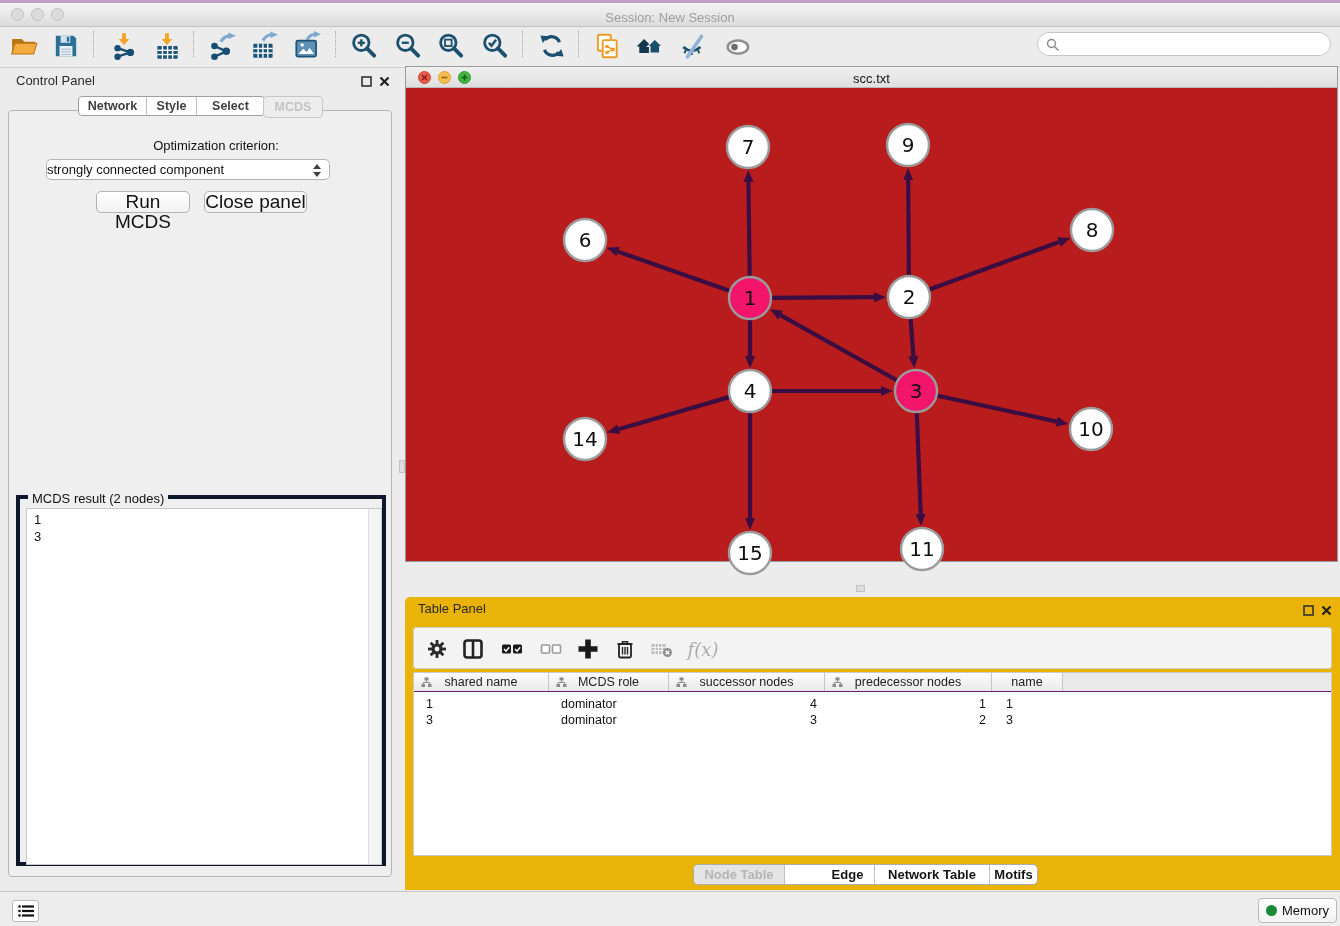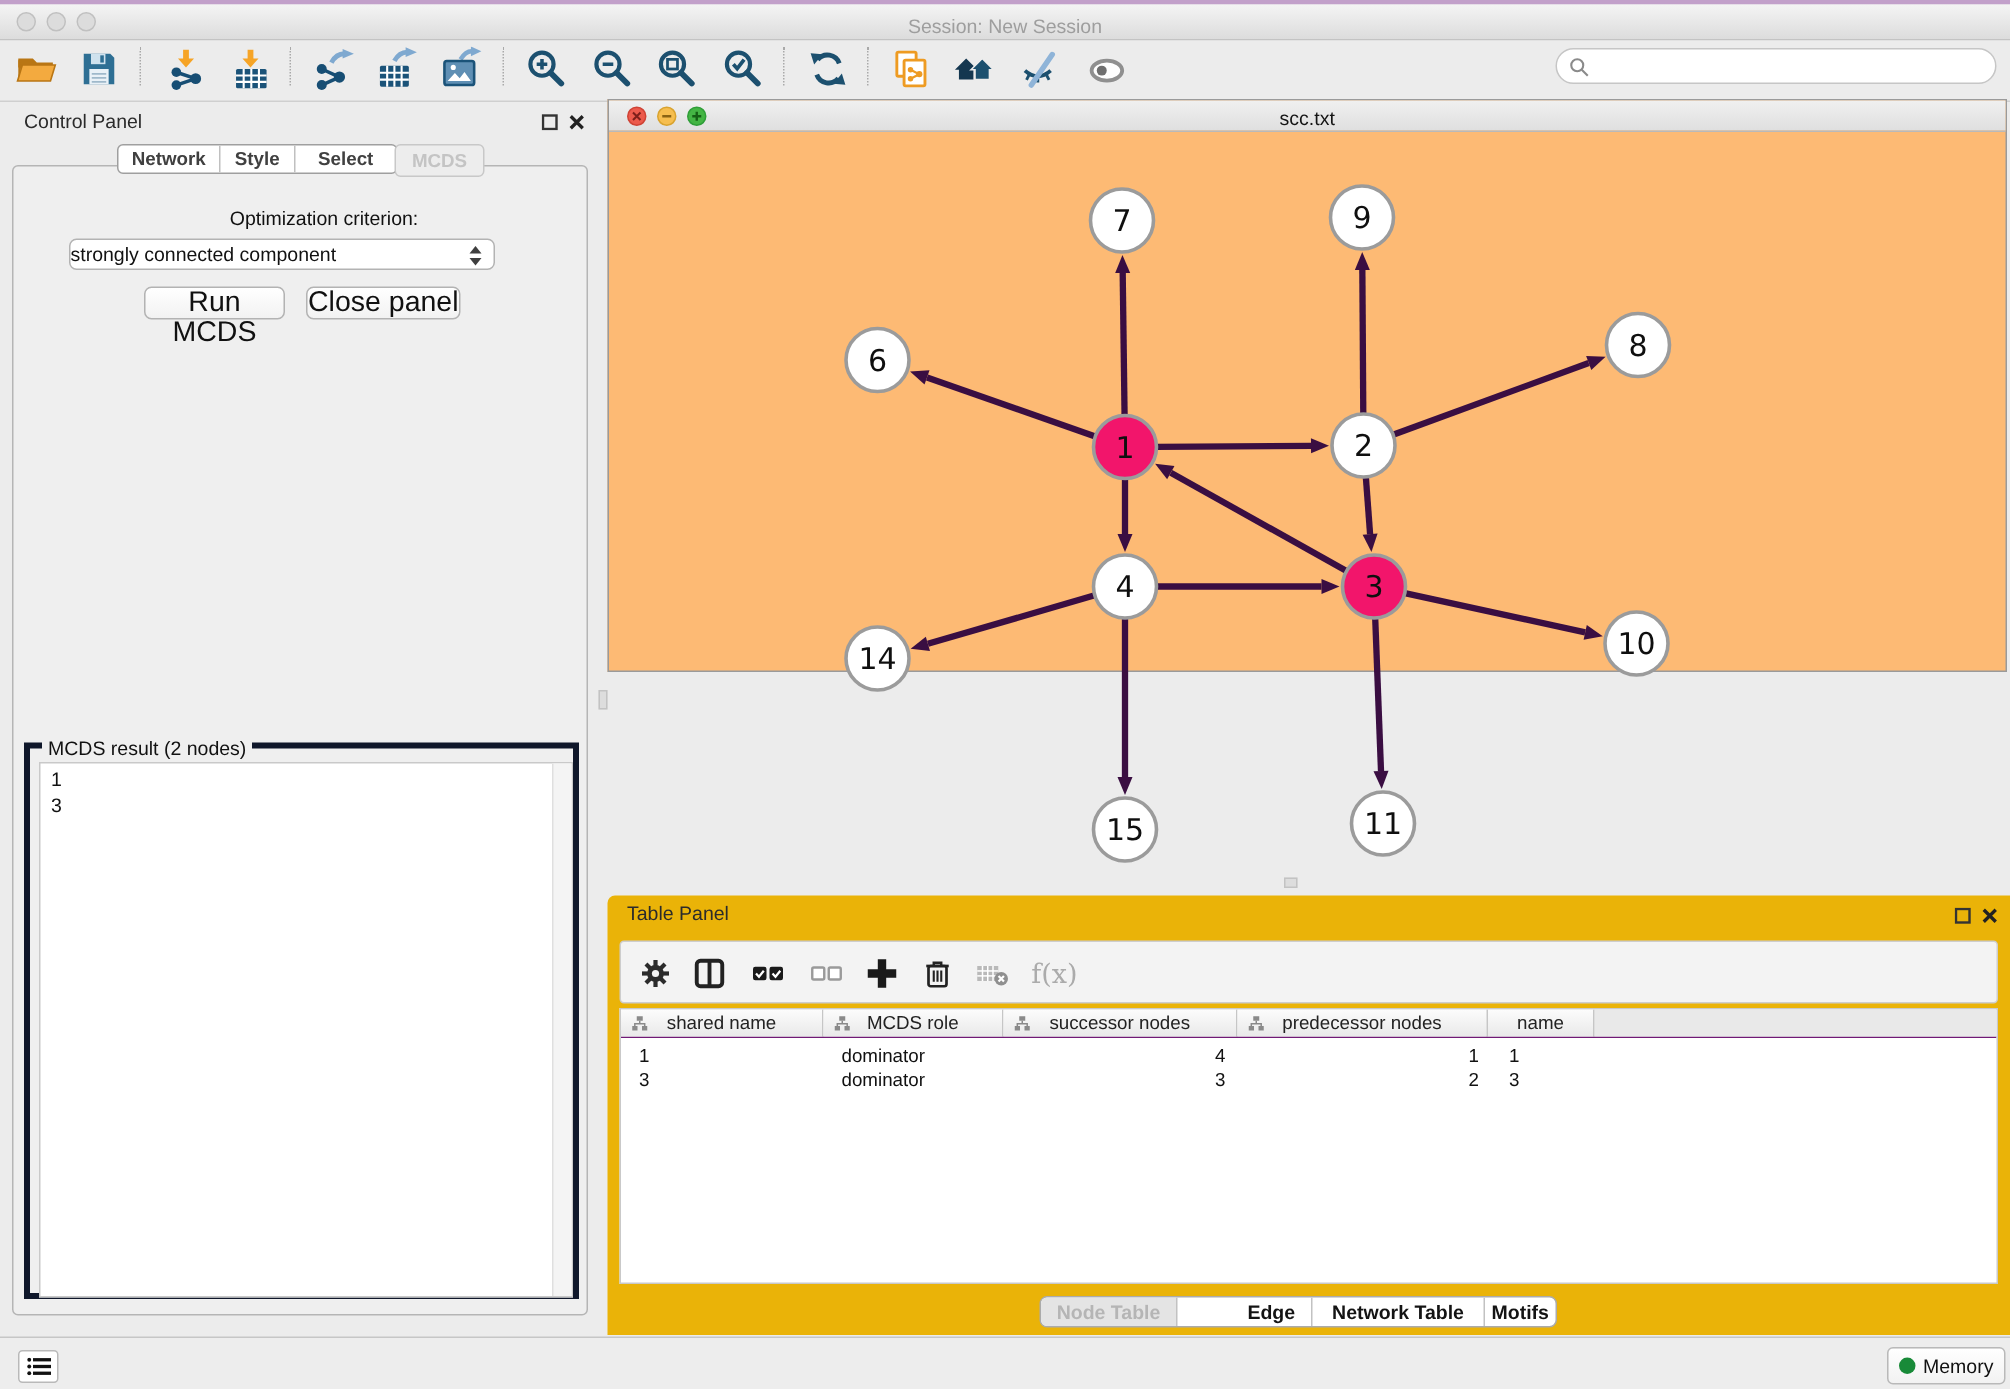--- a/index.html
+++ b/index.html
@@ -25,21 +25,21 @@
 #criterion{left:37px;top:48px;width:284px;height:21px;background:#fff;border:1px solid #B3B3B3;border-radius:5px;font-size:13px;color:#111;line-height:19px;}
 .btn{background:linear-gradient(#FFFFFF,#F2F2F2);border:1px solid #B3B3B3;border-radius:5px;font-size:19px;color:#111;text-align:center;line-height:20px}
 #btn-run{left:87px;top:80px;width:94px;height:22px}
 #btn-close{left:195px;top:80px;width:103px;height:22px}
 #result-group{left:7px;top:384px;width:370px;height:371px;border:4px solid #0f172a}
 #result-legend{position:absolute;left:8px;top:-8px;background:#EFEFEF;padding:0 4px;font-size:13px;color:#111}
 #result-white{position:absolute;left:6px;top:9px;width:356px;height:357px;background:#fff;border:1px solid #C9C9C9}
 #result-text{position:absolute;left:7px;top:2px;font-size:13px;line-height:17px;color:#111;white-space:pre;font-family:"Liberation Sans",sans-serif}
 #result-scroll{position:absolute;right:0;top:0;width:13px;height:100%;background:#F4F4F4;border-left:1px solid #DFDFDF}
 
-#net-win{left:405px;top:66px;width:933px;height:382px;background:#fdba74;border:1px solid #9A9A9A}
+#net-win{left:405px;top:66px;width:933px;height:496px;background:#b91c1c;border:1px solid #9A9A9A}
 #net-titlebar{position:absolute;left:0;top:0;width:100%;height:21px;background:linear-gradient(#F0F0F0,#DFDFDF);border-bottom:1px solid #B9B9B9}
 #net-title{position:absolute;top:4px;width:100%;text-align:center;font-size:13px;color:#141414}
 .nt{position:absolute;top:4px;width:13px;height:13px;border-radius:50%;display:flex;align-items:center;justify-content:center}
 #net-canvas{position:absolute;left:0;top:21px;width:931px;height:502px;overflow:hidden}
 
 #table-panel{left:405px;top:597px;width:935px;height:293px;background:#eab308;border-radius:5px 0 0 0}
 #tp-title{position:absolute;left:13px;top:4px;font-size:13px;color:#2B2B2B}
 #tp-toolbar{position:absolute;left:8px;top:30px;width:919px;height:42px;background:#F3F3F3;border:1px solid #CDCDCD;border-radius:3px}
 .tp-icon{position:absolute;top:5px;width:32px;height:32px;display:flex;align-items:center;justify-content:center}
 #tp-table{position:absolute;left:8px;top:75px;width:919px;height:184px;background:#fff;border:1px solid #C9C9C9;overflow:hidden}
@@ -407,21 +407,21 @@
           <line x1="1.5" y1="9.3" x2="15.5" y2="9.3" stroke="#FFF" stroke-width="1"></line>
           <line x1="1.5" y1="12.6" x2="15.5" y2="12.6" stroke="#FFF" stroke-width="1"></line>
           <line x1="5" y1="6" x2="5" y2="16" stroke="#FFF" stroke-width="1"></line>
           <line x1="8.5" y1="6" x2="8.5" y2="16" stroke="#FFF" stroke-width="1"></line>
           <line x1="12" y1="6" x2="12" y2="16" stroke="#FFF" stroke-width="1"></line>
           <circle cx="17.5" cy="14.5" r="4.5" fill="#8F8F8F"></circle>
           <path d="M15.7 12.7 l3.6 3.6 M19.3 12.7 l-3.6 3.6" stroke="#FFF" stroke-width="1.5"></path>
         </svg>
     </span>
     <span class="tp-icon" style="left:269px;width:40px">
-      <span style="font-family:'DejaVu Serif',serif;font-size:18px;color:#ABABAB">f(x)</span>
+      <span style="font-family:'DejaVu Serif',serif;font-style:italic;font-size:18px;color:#ABABAB">f(x)</span>
     </span>
   </div>
   <div id="tp-table">
     <div id="tp-header">
         <div class="th" style="width: 135px;"><svg class="tree-ico" width="11" height="11" viewBox="0 0 11 11">
             <rect x="3.5" y="0.5" width="4" height="3" fill="#8A8A8A"></rect>
             <rect x="0.5" y="7" width="3.5" height="3" fill="#8A8A8A"></rect>
             <rect x="7" y="7" width="3.5" height="3" fill="#8A8A8A"></rect>
             <path d="M5.5 3.5 V5.5 M2.2 7 V5.5 H8.8 V7" stroke="#8A8A8A" stroke-width="1" fill="none"></path>
           </svg><span>shared name</span></div>

